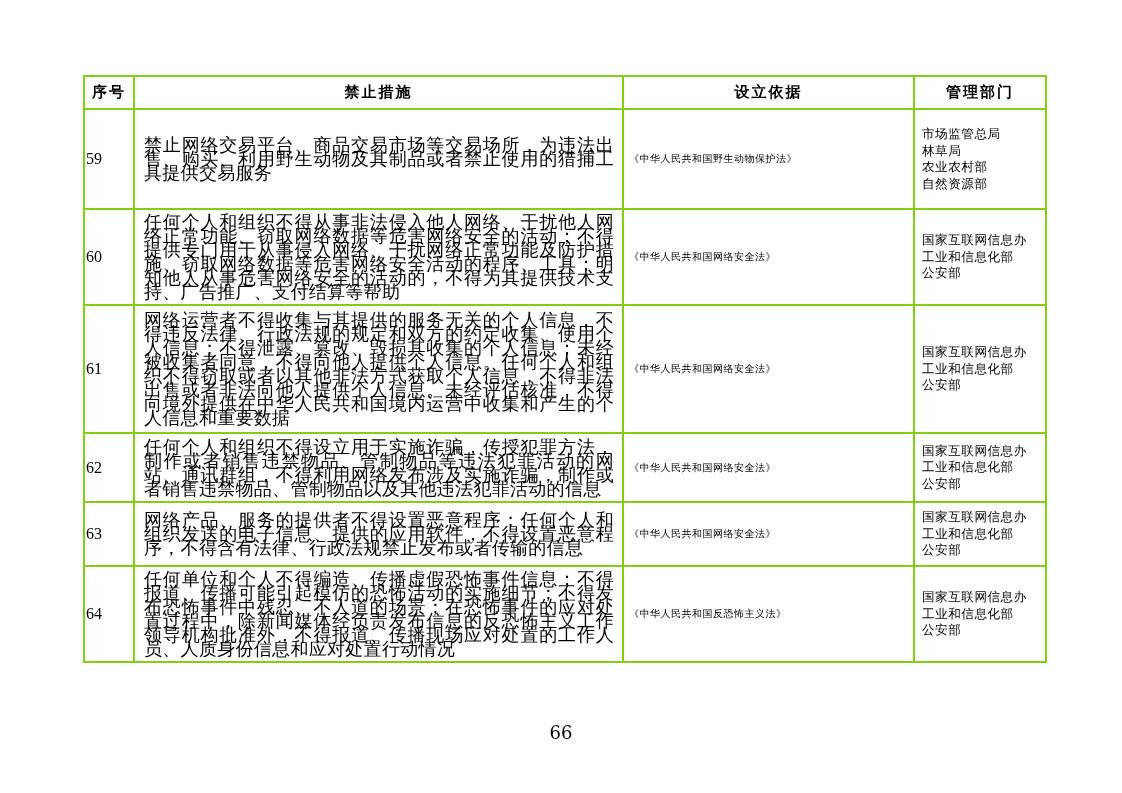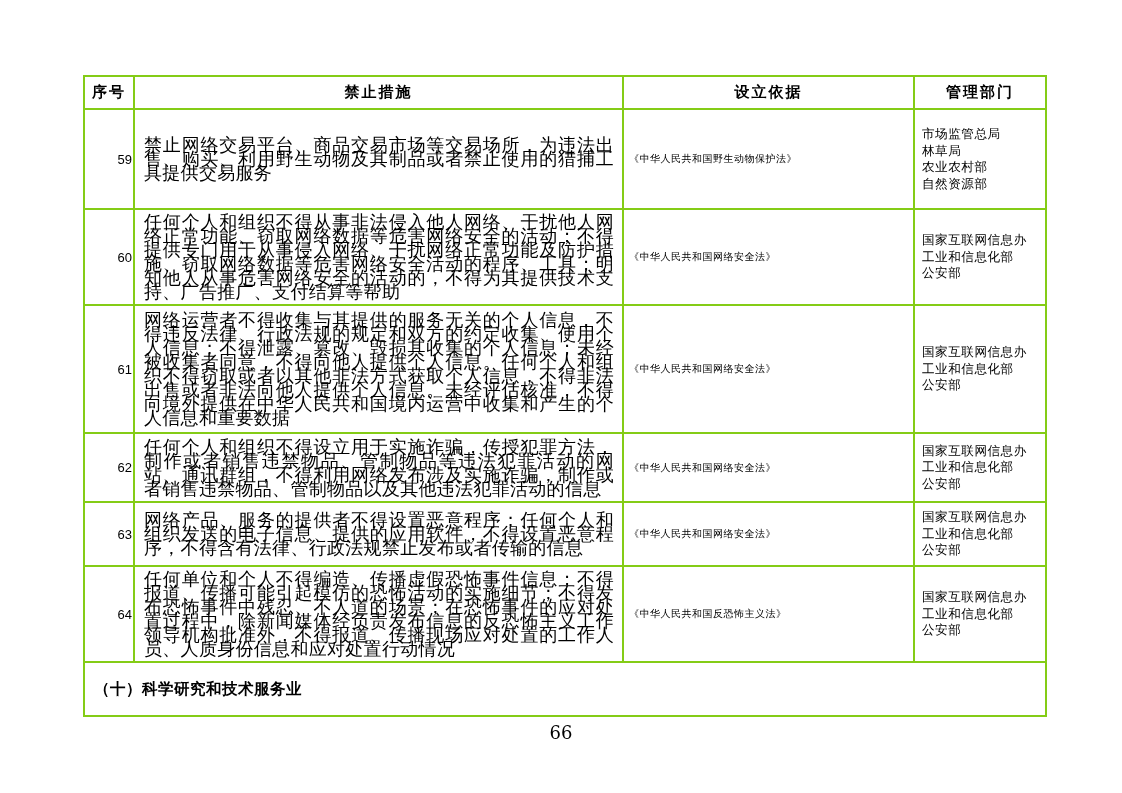--- a/index.html
+++ b/index.html
@@ -41,23 +41,23 @@
 
   tr.header-row th {
     height: 33px;
     font-weight: bold;
     font-size: 15px;
     text-align: center;
     letter-spacing: 2px;
     padding: 2px;
   }
   td.no {
-    text-align: right;
-    font-size: 13px;
-    font-family: Liberation Sans, sans-serif;
+    text-align: left;
+    font-size: 16px;
+    font-family: Liberation Serif, serif;
   }
   td.measure {
     font-size: 18px;
     line-height: 14px;
     padding: 5px 8px 5px 9px;
     text-align: justify;
     letter-spacing: 0.3px;
     margin-top: 13px;
   }
   td.basis {
@@ -159,21 +159,18 @@
 公安部</td>
       </tr>
       <tr class="r64">
         <td class="no">64</td>
         <td class="measure">任何单位和个人不得编造、传播虚假恐怖事件信息；不得报道、传播可能引起模仿的恐怖活动的实施细节；不得发布恐怖事件中残忍、不人道的场景；在恐怖事件的应对处置过程中，除新闻媒体经负责发布信息的反恐怖主义工作领导机构批准外，不得报道、传播现场应对处置的工作人员、人质身份信息和应对处置行动情况</td>
         <td class="basis">《中华人民共和国反恐怖主义法》</td>
         <td class="dept">国家互联网信息办
 工业和信息化部
 公安部</td>
       </tr>
-      <tr class="section-row">
-        <td colspan="4">（十）科学研究和技术服务业</td>
-      </tr>
     </tbody>
   </table>
 
   <div class="page-number">66</div>
 
 </div>
 
 </body></html>

